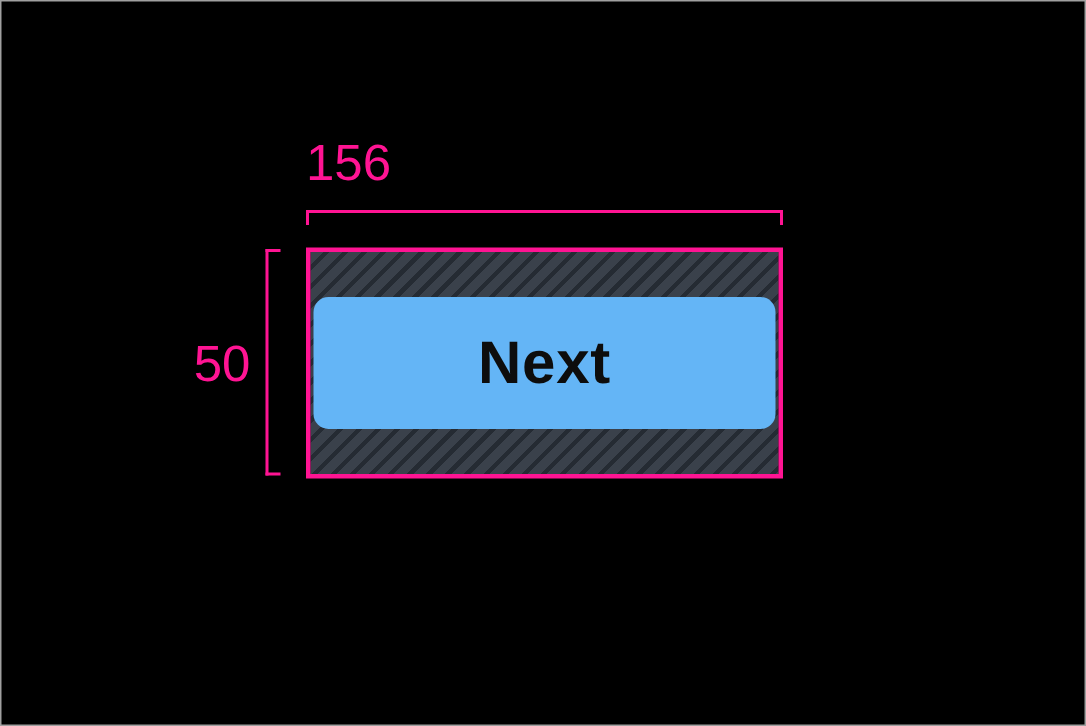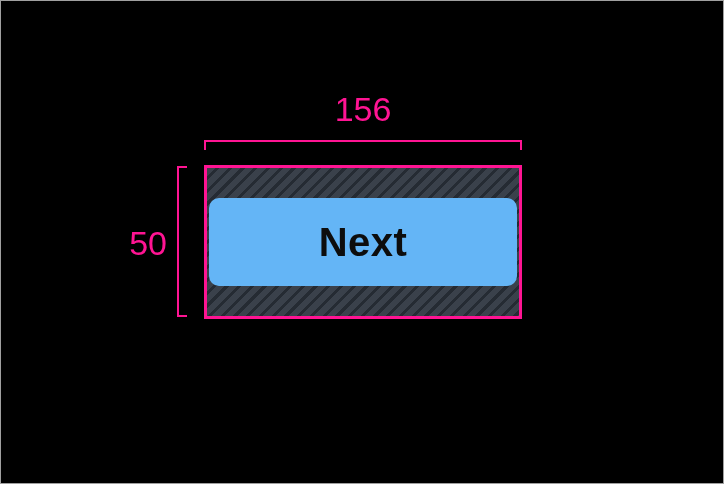--- a/index.html
+++ b/index.html
@@ -28,21 +28,21 @@
     position: absolute;
     color: var(--dimension-pink);
     font-size: 34px;
     line-height: 1;
     font-weight: 400;
   }
   .width-label {
     left: 203px;
     top: 91px;
     width: 318px;
-    text-align: center;
+    text-align: left;
   }
   .height-label {
     left: 106px;
     top: 225px;
     width: 60px;
     text-align: right;
   }
   .width-bracket {
     position: absolute;
     left: 203px;

